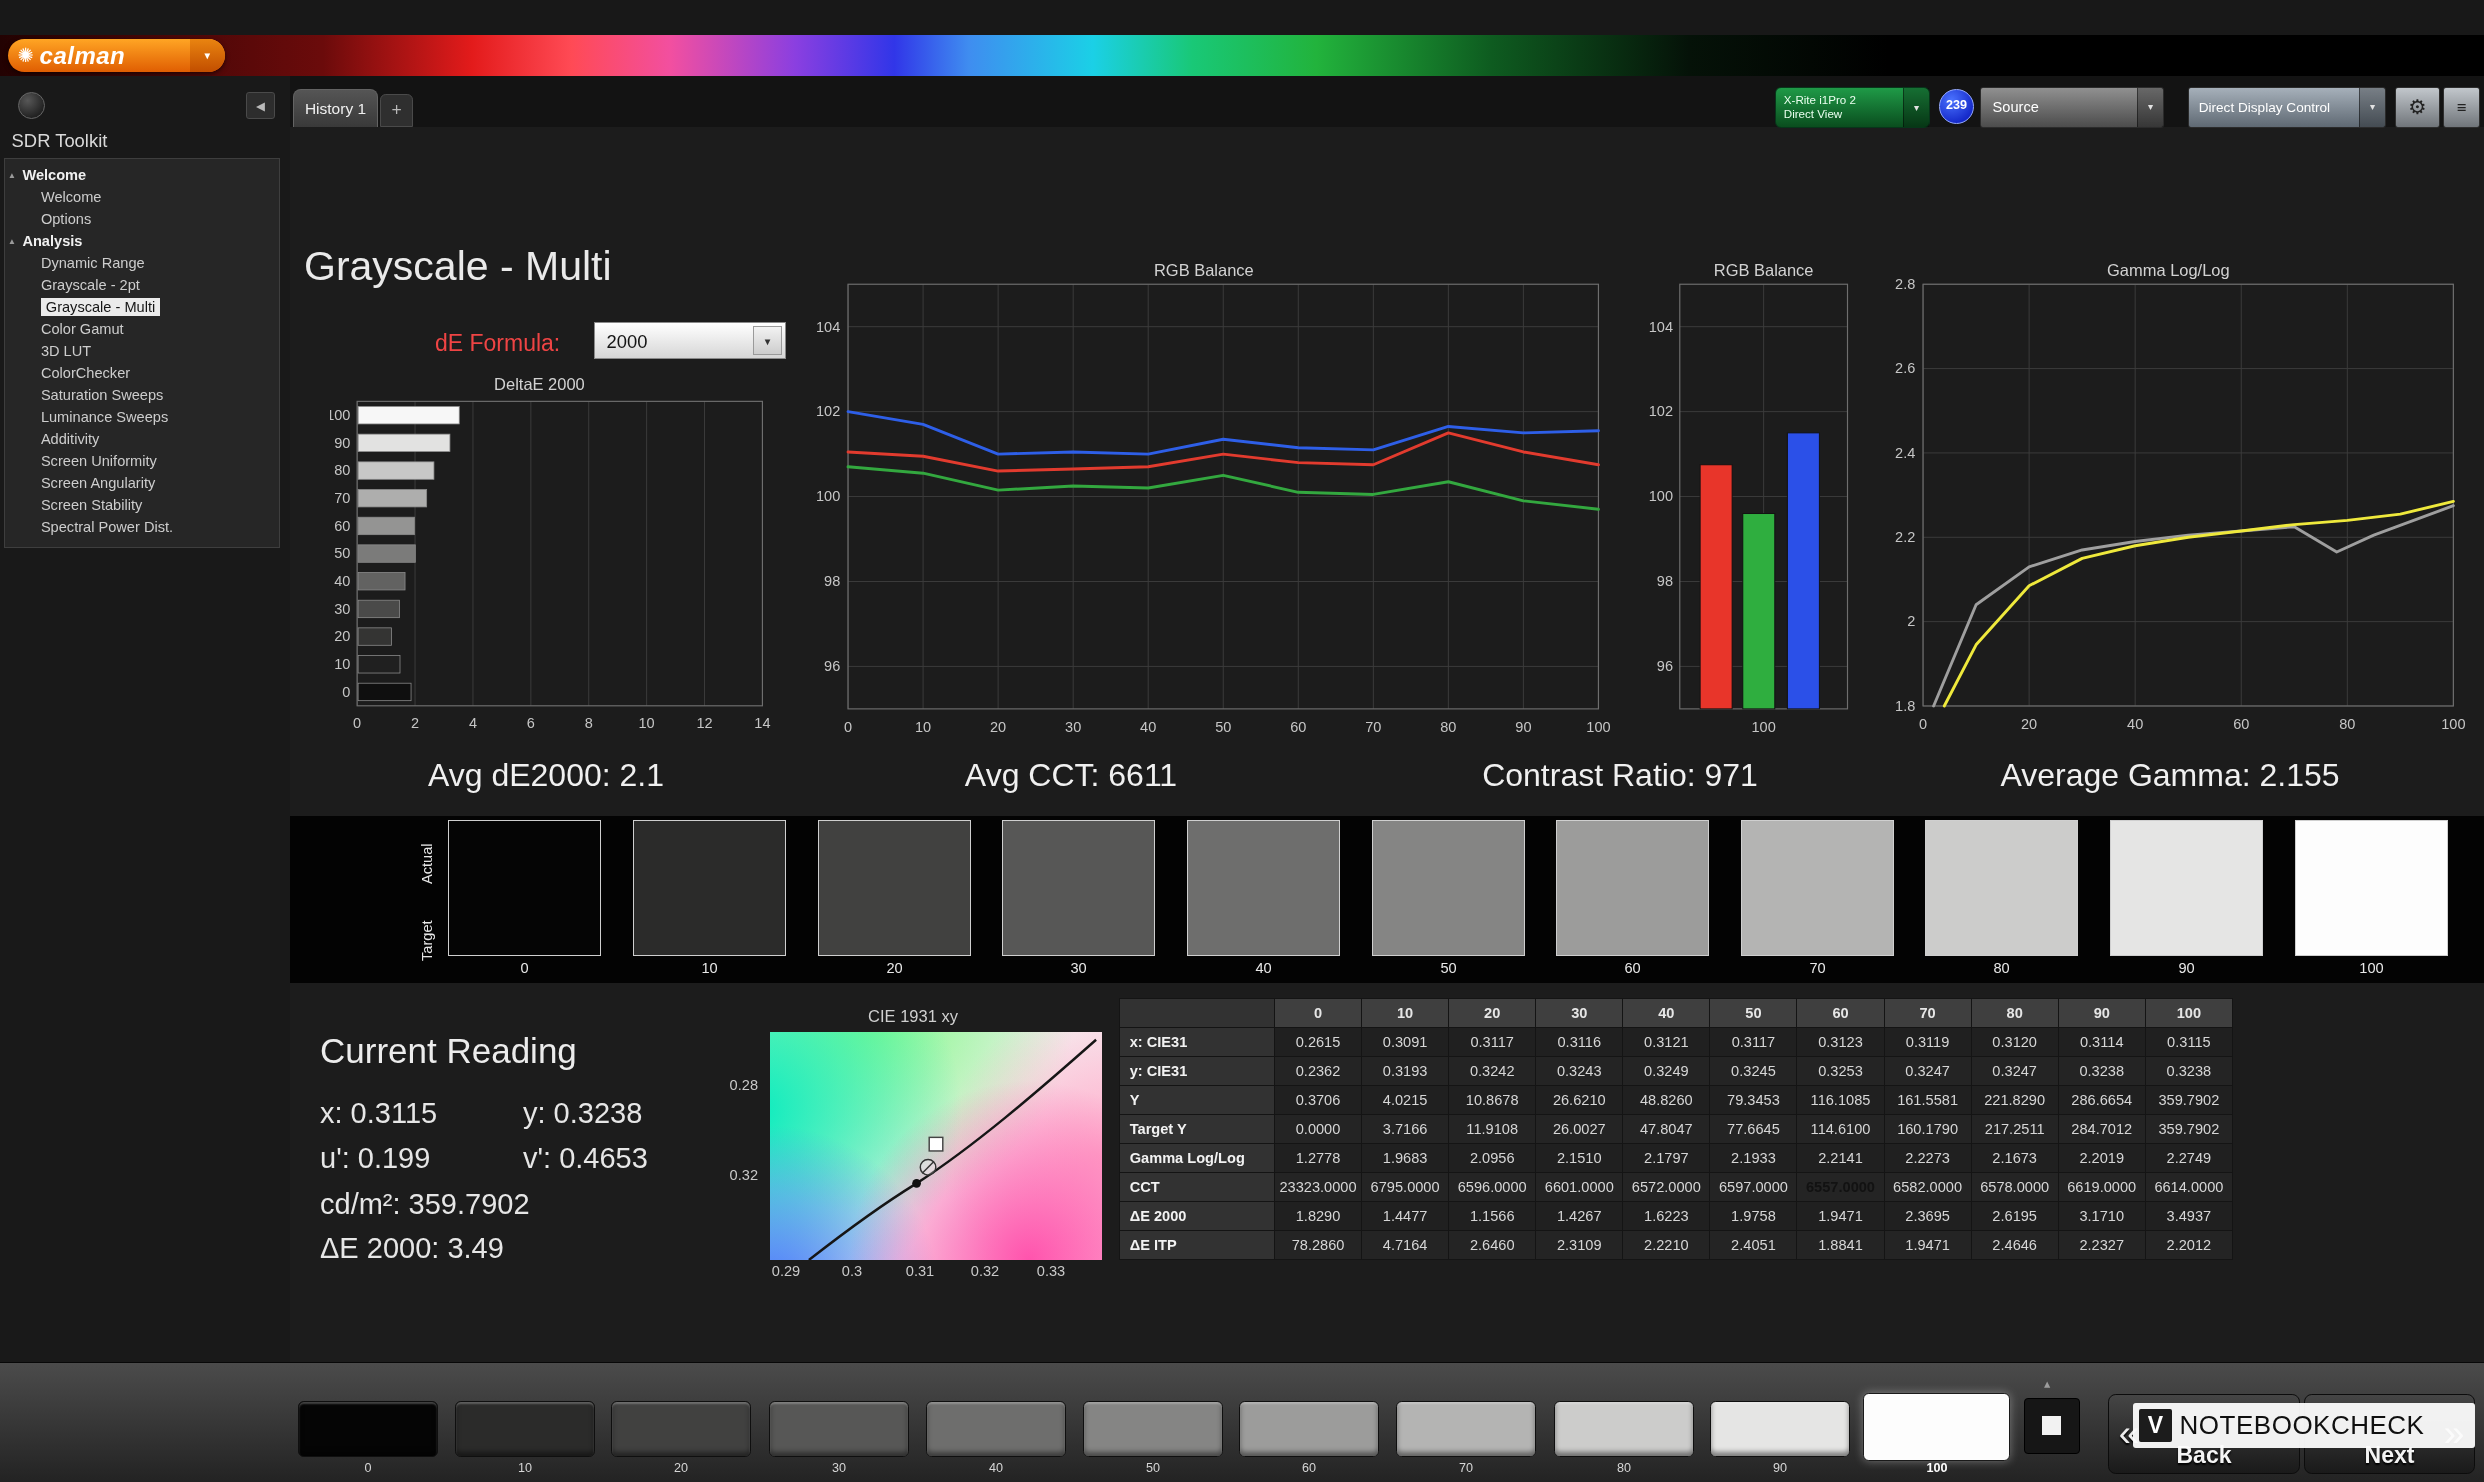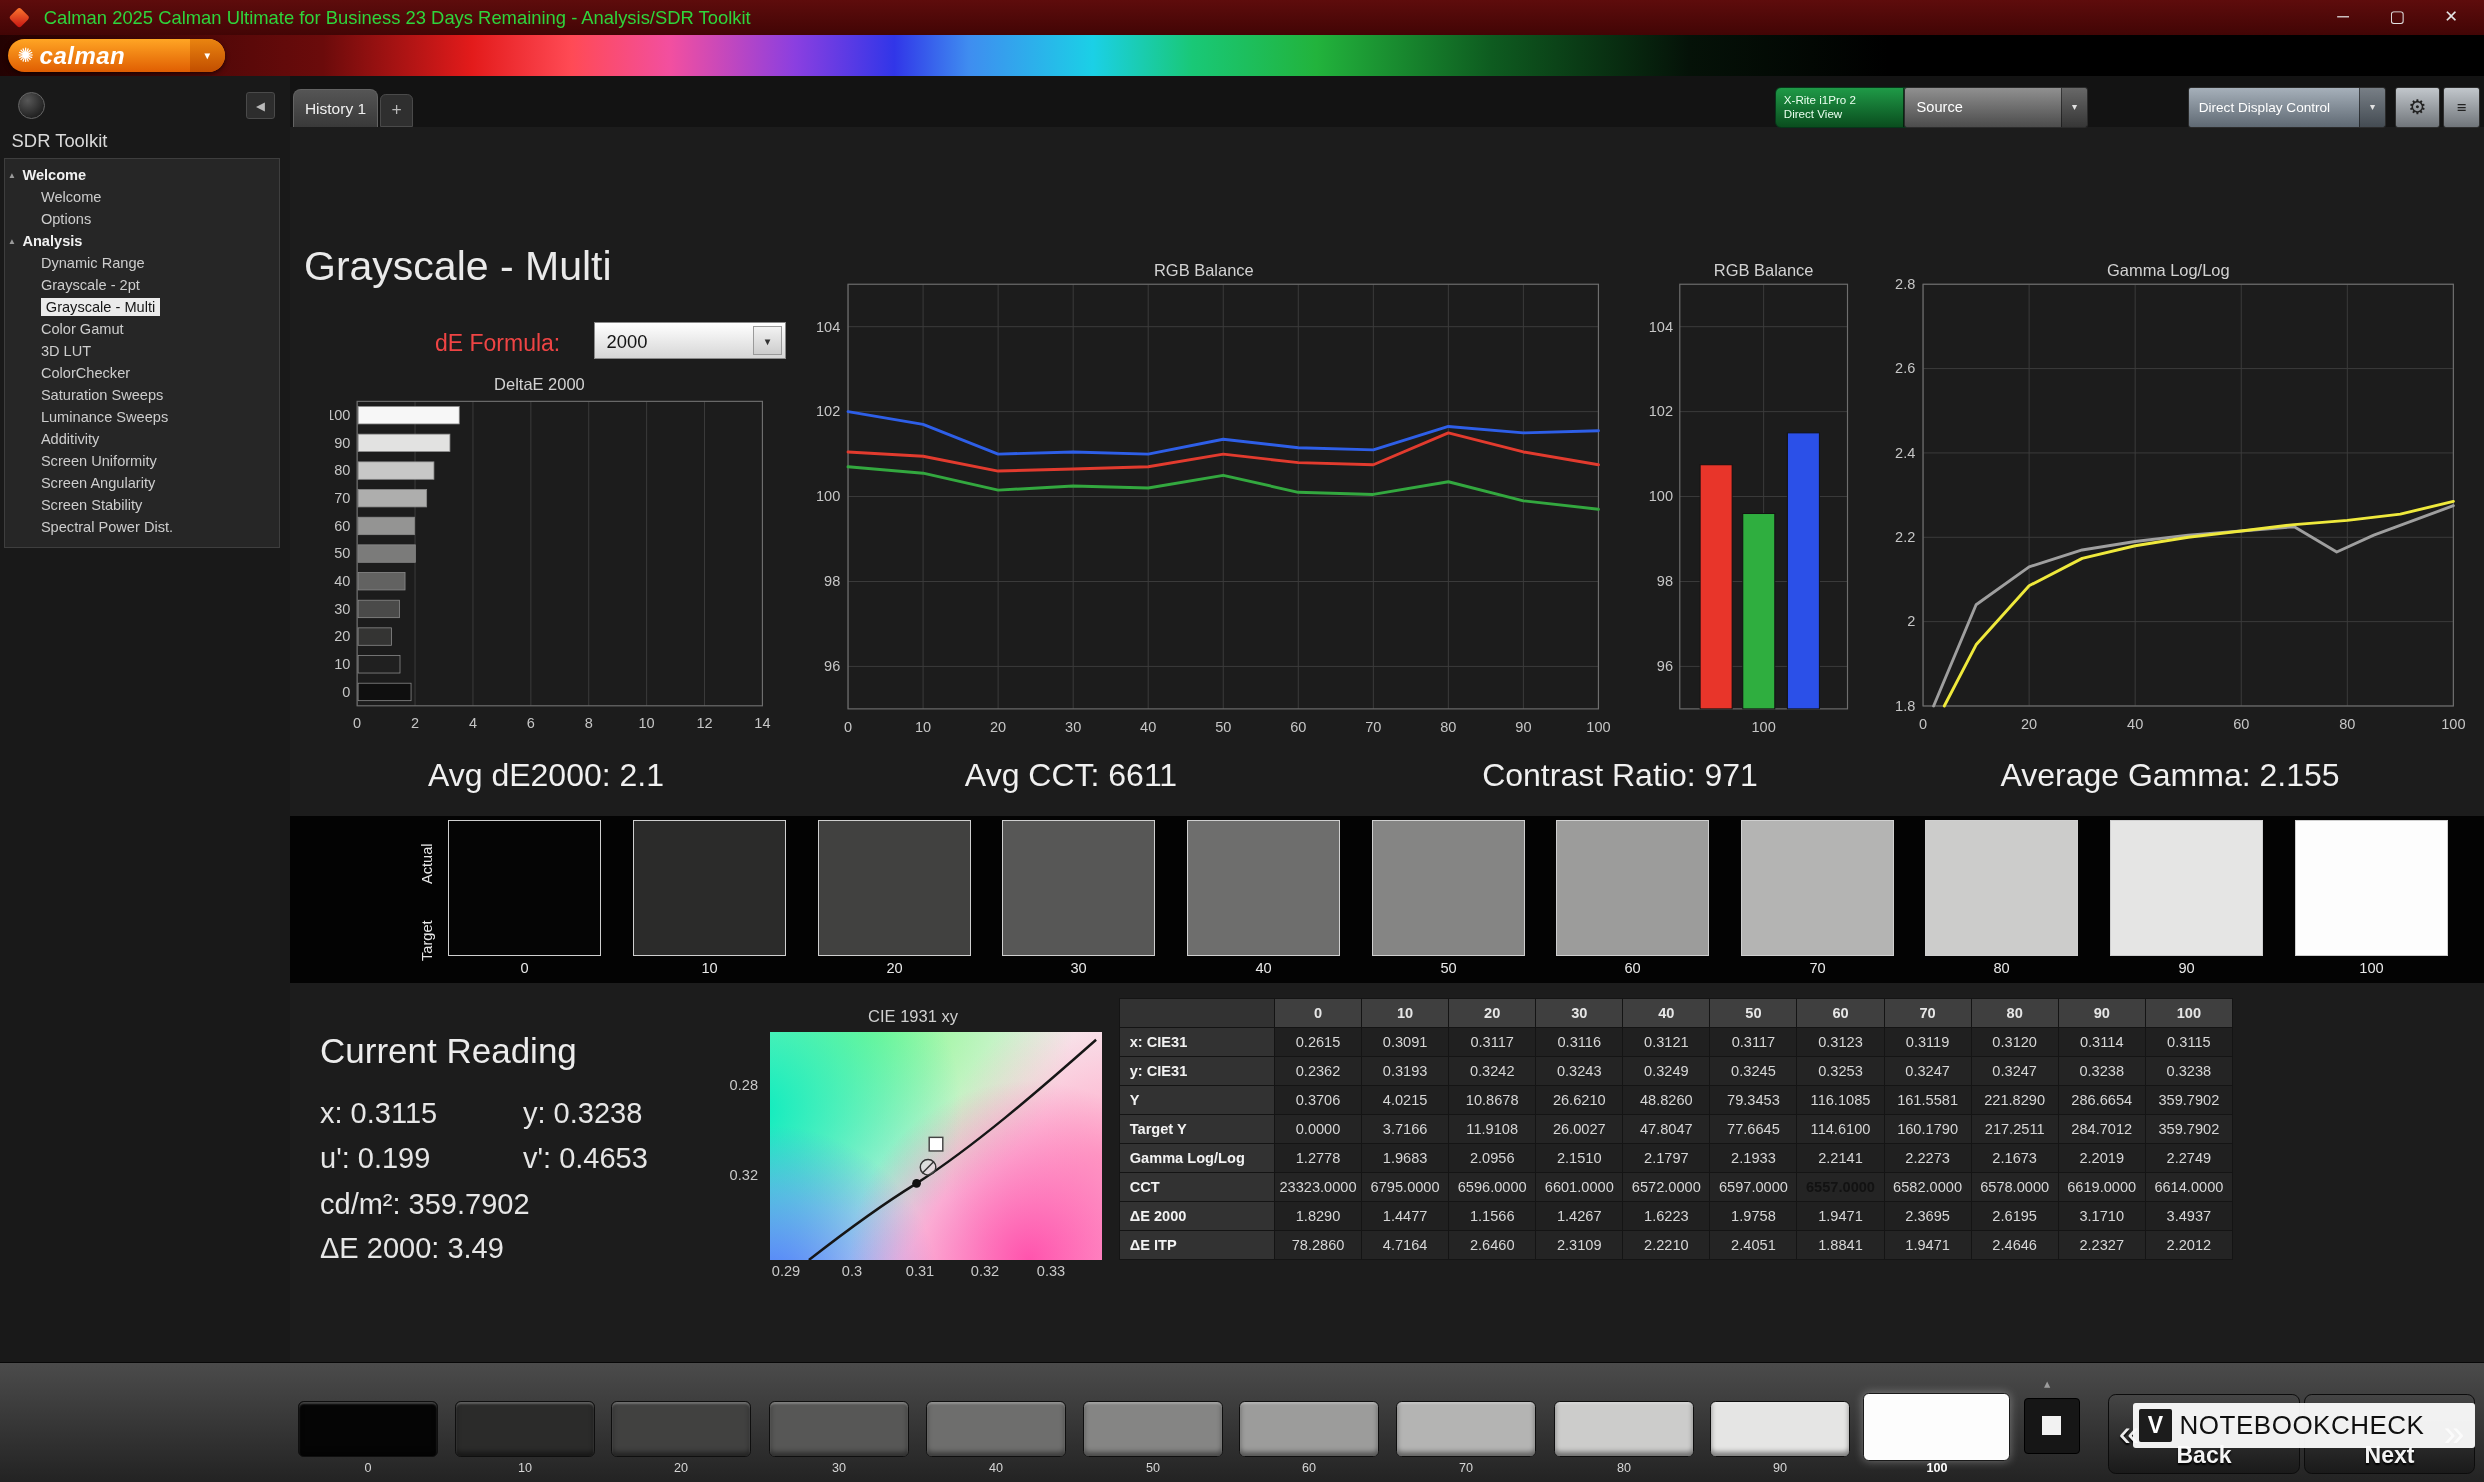--- a/index.html
+++ b/index.html
@@ -40,21 +40,21 @@
 .tree-item{height:22px;line-height:22px;padding-left:36px;font-size:14.6px;color:#cdcdcd;white-space:nowrap;}
 .tree-item.sel .ti-label{background:#ebebeb;color:#151515;padding:1px 4.9px;}
 
 
 #tab-history{left:293px;top:89px;width:85px;height:38px;background:linear-gradient(180deg,#555,#393939);border:1px solid #636363;border-bottom:none;border-radius:7.8px 7.8px 0 0;color:#f0f0f0;font-size:15.5px;text-align:center;line-height:38px;box-sizing:border-box;}
 #tab-add{left:380px;top:94px;width:33px;height:33px;background:#2f2f2f;border:1px solid #4a4a4a;border-radius:5.8px 5.8px 0 0;color:#b8b8b8;font-size:17.5px;text-align:center;line-height:31px;box-sizing:border-box;}
 #dd-meter{left:1775px;top:87px;width:155px;height:41px;background:linear-gradient(180deg,#1f9a47,#0a4d1e);border:1px solid #07361a;border-radius:6px;box-sizing:border-box;}
 #dd-meter .dd-lines{position:absolute;left:7.8px;top:4.9px;font-size:11.6px;line-height:14.6px;color:#eaffef;white-space:nowrap;}
 .dd-arrow{position:absolute;right:0;top:0;width:25px;height:100%;background:rgba(0,0,0,.28);border-left:1px solid rgba(0,0,0,.45);color:#e2e2e2;font-size:8.7px;display:flex;align-items:center;justify-content:center;}
 #badge{left:1939px;top:89px;width:35px;height:35px;border-radius:50%;background:radial-gradient(circle at 35% 30%,#4a72ff,#1428c8 75%);border:1.9px solid #93a9ff;color:#fff;font-size:12.6px;font-weight:bold;text-align:center;line-height:31px;box-sizing:border-box;}
-#dd-source{left:1904px;top:87px;width:184px;height:41px;background:linear-gradient(180deg,#909090,#4c4c4c);border:1px solid #2b2b2b;border-radius:2.9px;color:#fff;font-size:14.6px;line-height:39px;padding-left:11.6px;box-sizing:border-box;}
+#dd-source{left:1980px;top:87px;width:184px;height:41px;background:linear-gradient(180deg,#909090,#4c4c4c);border:1px solid #2b2b2b;border-radius:2.9px;color:#fff;font-size:14.6px;line-height:39px;padding-left:11.6px;box-sizing:border-box;}
 #dd-ddc{left:2188px;top:87px;width:198px;height:41px;background:linear-gradient(180deg,#a6b0ba,#5f6973);border:1px solid #2b2b2b;border-radius:2.9px;color:#fff;font-size:13.6px;line-height:39px;padding-left:9.7px;box-sizing:border-box;white-space:nowrap;}
 #btn-gear{left:2395px;top:87px;width:45px;height:41px;background:linear-gradient(180deg,#c2c7cc,#70757a);border:1px solid #2e2e2e;border-radius:2.9px;text-align:center;line-height:39px;font-size:20.4px;color:#222;box-sizing:border-box;}
 #btn-layout{left:2443px;top:87px;width:37px;height:41px;background:linear-gradient(180deg,#c2c7cc,#70757a);border:1px solid #2e2e2e;border-radius:2.9px;text-align:center;line-height:39px;font-size:16.5px;color:#222;box-sizing:border-box;}
 
 
 #page-title{left:304px;top:243px;font-size:41px;color:#eaeaea;}
 #def-label{left:435px;top:330px;font-size:23px;color:#ef4444;}
 #def-select{left:594px;top:322px;width:192px;height:37px;background:linear-gradient(180deg,#fff,#d6d6d6);border:1px solid #8a8a8a;color:#141414;font-size:18.4px;line-height:37px;padding-left:11.6px;box-sizing:border-box;}
 .sel-arrow{position:absolute;right:2.9px;top:2.9px;width:29px;height:29px;background:linear-gradient(180deg,#f2f2f2,#cdcdcd);border:1px solid #9a9a9a;color:#333;font-size:9.7px;text-align:center;line-height:29px;box-sizing:border-box;}
 
@@ -121,29 +121,20 @@
 .nav-lbl{position:absolute;bottom:3.9px;width:100%;text-align:center;font-size:23px;font-weight:bold;color:#f4f4f4;text-shadow:0 1.9px 1.9px #000;}
 #watermark{left:2133px;top:1403px;width:342px;height:45px;background:rgba(252,252,252,.95);border-radius:2.9px;display:flex;align-items:center;z-index:5;}
 #wm-mark{margin-left:5.8px;width:33px;height:33px;background:#1c1c1c;color:#fff;font-weight:bold;font-size:23px;text-align:center;line-height:33px;border-radius:1.9px;}
 #wm-text{margin-left:7.8px;font-size:26px;font-weight:400;color:#101010;letter-spacing:0.5px;}
 </style>
 </head>
 <body>
 
 <div id="screen">
 
-  <div id="titlebar" class="abs">
-    <div id="app-icon"></div>
-    <div id="win-title">Calman 2025 Calman Ultimate for Business 23 Days Remaining  - Analysis/SDR Toolkit</div>
-    <div id="win-controls">
-      <div class="win-btn">─</div>
-      <div class="win-btn">▢</div>
-      <div class="win-btn">✕</div>
-    </div>
-  </div>
 
   <div id="ribbon" class="abs"></div>
   <div id="logo" class="abs">
     <span id="logo-mark">✺</span>
     <span id="logo-text">calman</span>
     <span id="logo-arrow">▼</span>
   </div>
 
   <div id="tabstrip-bg" class="abs"></div>
   <div id="main-bg" class="abs"></div>

